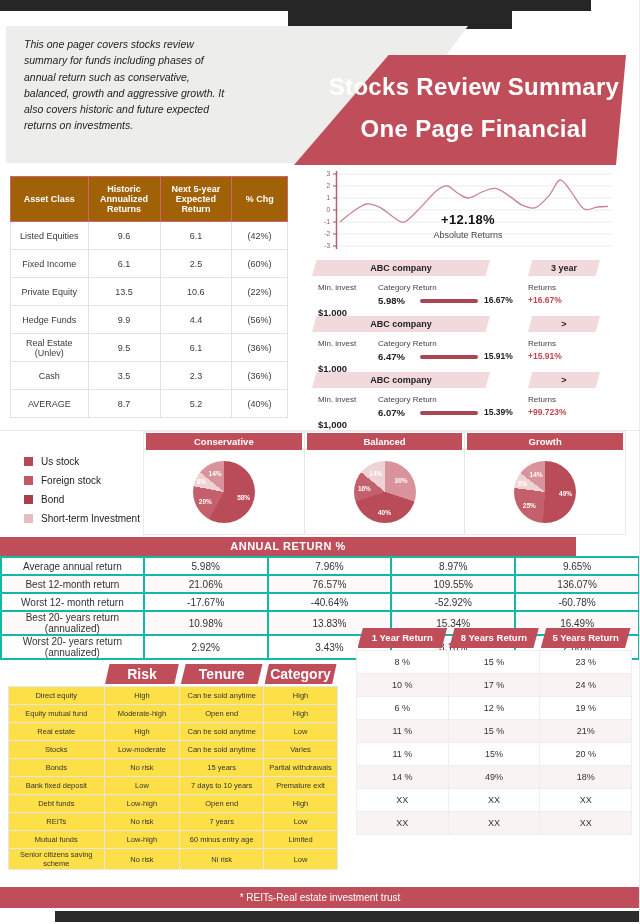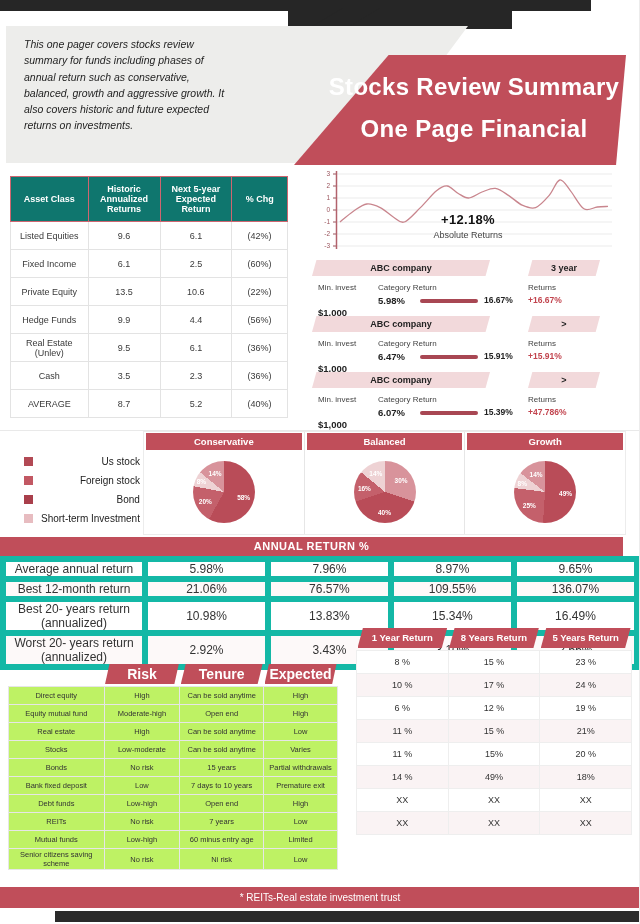--- a/index.html
+++ b/index.html
@@ -16,21 +16,21 @@
   .banner  { position:absolute; left:294px; top:55px; width:332px; height:110px; background:#c04e5a;
              clip-path:polygon(28.5% 0, 100% 0, 97% 100%, 0 100%); }
   .banner-text { position:absolute; left:326px; top:66px; width:296px; text-align:center; color:#fff;
              font-weight:bold; font-size:24px; line-height:42px; letter-spacing:0.3px; }
   .intro { position:absolute; left:24px; top:36px; width:204px; font-style:italic; font-size:10.5px;
              line-height:1.55; color:#1e1e1e; }
 
   
   table { border-collapse:collapse; }
   .asset { position:absolute; left:10px; top:176px; width:278px; }
-  .asset th { background:#0f766e; color:#fff; font-size:9px; font-weight:bold; height:45px;
+  .asset th { background:#a16207; color:#fff; font-size:9px; font-weight:bold; height:45px;
              border:1px solid #cf6570; padding:2px; }
   .asset td { font-size:9px; color:#3a3a3a; height:28px; text-align:center; border:1px solid #e3e3e3;
              background:#fff; padding:1px 2px; }
   .asset th:nth-child(1){width:78px} .asset th:nth-child(2){width:72px}
   .asset th:nth-child(3){width:72px} .asset th:nth-child(4){width:56px}
 
   
   .chart-box { position:absolute; left:316px; top:168px; width:304px; height:88px; }
   .chart-note { position:absolute; left:0; right:0; top:44px; text-align:center; font-size:13px;
              font-weight:bold; color:#111; letter-spacing:0.3px; }
@@ -48,49 +48,49 @@
   .co-val { position:absolute; top:35px; font-size:9.5px; font-weight:bold; color:#222; }
   .co-lbl.l1 { left:6px; } .co-lbl.l2 { left:66px; } .co-lbl.l3 { left:216px; }
   .co-val.v1 { left:6px;margin-top:12px; } .co-val.v2 { left:66px; }
   .co-bar { position:absolute; left:108px; top:39px; width:58px; height:4px; background:#a84753; border-radius:2px; }
   .co-val.v3 { left:172px; font-size:8.5px; }
   .co-ret { position:absolute; left:216px; top:35px; font-size:8.5px; font-weight:bold; color:#c2454f; }
 
   
   .hr-mid { position:absolute; left:0; top:430px; width:640px; height:1px; background:#e9e9e9; }
   .legend { position:absolute; left:24px; top:452px; }
-  .legend-item { display:flex; align-items:center; height:19px;justify-content:space-between; }
+  .legend-item { display:flex; align-items:center; height:19px; }
   .legend-swatch { width:9px; height:9px; display:inline-block; }
   .legend-label { font-size:10px; color:#222; margin-left:8px; }
   .pies { position:absolute; left:143px; top:431px; width:483px; height:104px; display:flex;
              border:1px solid #ececec; background:#fff; }
   .pie-col { flex:1; position:relative; }
   .pie-col + .pie-col { border-left:1px solid #e6e6e6; }
   .pie-head { height:17px; background:#c04e5a; color:#fff; font-weight:bold; font-size:9.5px;
              line-height:17px; text-align:center; margin:1px 2px 0 2px; }
   .pie { width:62px; height:62px; border-radius:50%; margin:11px auto 0 auto; position:relative; }
   .pie-label { position:absolute; font-size:6.5px; font-weight:bold; color:#fff; transform:translate(-50%,-50%); }
 
   
-  .ar-banner { position:absolute; left:0; top:537px; width:623px; height:19px; background:#c04e5a;
+  .ar-banner { position:absolute; left:0; top:537px; width:576px; height:19px; background:#c04e5a;
              color:#fff; font-weight:bold; font-size:11px; text-align:center; line-height:19px; letter-spacing:0.5px; }
   .ar-table { position:absolute; left:0; top:556px; width:640px; }
-  .ar-table td { height:18px; font-size:12px; color:#333; text-align:center; border:6px solid #14b8a6; background:#fff; }
+  .ar-table td { height:18px; font-size:10px; color:#333; text-align:center; border:2px solid #14b8a6; background:#fff; }
   .ar-table tr:nth-child(even) td { background:#fdf9f9; }
   .ar-table td:first-child { width:143px; }
   .ar-table td:not(:first-child) { width:124px; }
 
   
   .chip { display:block; background:#c04e5a; color:#fff; font-weight:bold; height:20px; line-height:20px;
              text-align:center; clip-path:polygon(6% 0,100% 0,94% 100%,0 100%); }
   .risk-table { position:absolute; left:8px; top:664px; width:330px; }
   .risk-table th { padding:0 1px 2px 1px; }
   .risk-table .chip { font-size:14px; }
   .risk-table td { font-size:7.5px; color:#333; height:18px; text-align:center; border:1px solid #e6e6e6;
-             padding:1px 2px; background:#bef264; }
+             padding:1px 2px; background:#fde047; }
   .risk-table th:nth-child(1){width:96px} .risk-table th:nth-child(2){width:76px}
   .risk-table th:nth-child(3){width:84px} .risk-table th:nth-child(4){width:74px}
 
   .ret-table { position:absolute; left:356px; top:628px; width:276px; }
   .ret-table th { padding:0 1px 2px 1px; width:92px; }
   .ret-table .chip { font-size:9.5px; }
   .ret-table td { font-size:9px; color:#333; height:23px; text-align:center; border:1px solid #eeeeee; background:#fff; }
   .ret-table tr:nth-child(even) td { background:#faf3f4; }
 
   
@@ -228,21 +228,21 @@
   <div class="co" style="top:372px">
     <div class="co-head"><span>ABC company</span></div>
     <div class="co-side-head"><span>&gt;</span></div>
     <div class="co-lbl l1">Min. invest</div>
     <div class="co-lbl l2">Category Return</div>
     <div class="co-lbl l3">Returns</div>
     <div class="co-val v1">$1,000</div>
     <div class="co-val v2">6.07%</div>
     <div class="co-bar"></div>
     <div class="co-val v3">15.39%</div>
-    <div class="co-ret">+47.786%</div>
+    <div class="co-ret">+99.723%</div>
   </div>
 
   <div class="hr-mid"></div>
 
   <div class="legend" id="legend">
       <div class="legend-item">
         <span class="legend-swatch" style="background: rgb(178, 73, 84);"></span>
         <span class="legend-label">Us stock</span>
       </div>
       <div class="legend-item">
@@ -300,20 +300,27 @@
           <td>9.65%</td>
         </tr>
         <tr>
           <td>Best 12-month return</td>
           <td>21.06%</td>
           <td>76.57%</td>
           <td>109.55%</td>
           <td>136.07%</td>
         </tr>
         <tr>
+          <td>Worst 12- month return</td>
+          <td>-17.67%</td>
+          <td>-40.64%</td>
+          <td>-52.92%</td>
+          <td>-60.78%</td>
+        </tr>
+        <tr>
           <td>Best 20- years return (annualized)</td>
           <td>10.98%</td>
           <td>13.83%</td>
           <td>15.34%</td>
           <td>16.49%</td>
         </tr>
         <tr>
           <td>Worst 20- years return (annualized)</td>
           <td>2.92%</td>
           <td>3.43%</td>
@@ -327,21 +334,21 @@
     <thead>
       <tr>
         <th></th>
         <th>
             <span class="chip">Risk</span>
           </th>
         <th>
             <span class="chip">Tenure</span>
           </th>
         <th>
-            <span class="chip">Expected</span>
+            <span class="chip">Category</span>
           </th>
       </tr>
     </thead>
     <tbody>
         <tr>
           <td>Direct equity</td>
           <td>High</td>
           <td>Can be sold anytime</td>
           <td>High</td>
         </tr>

